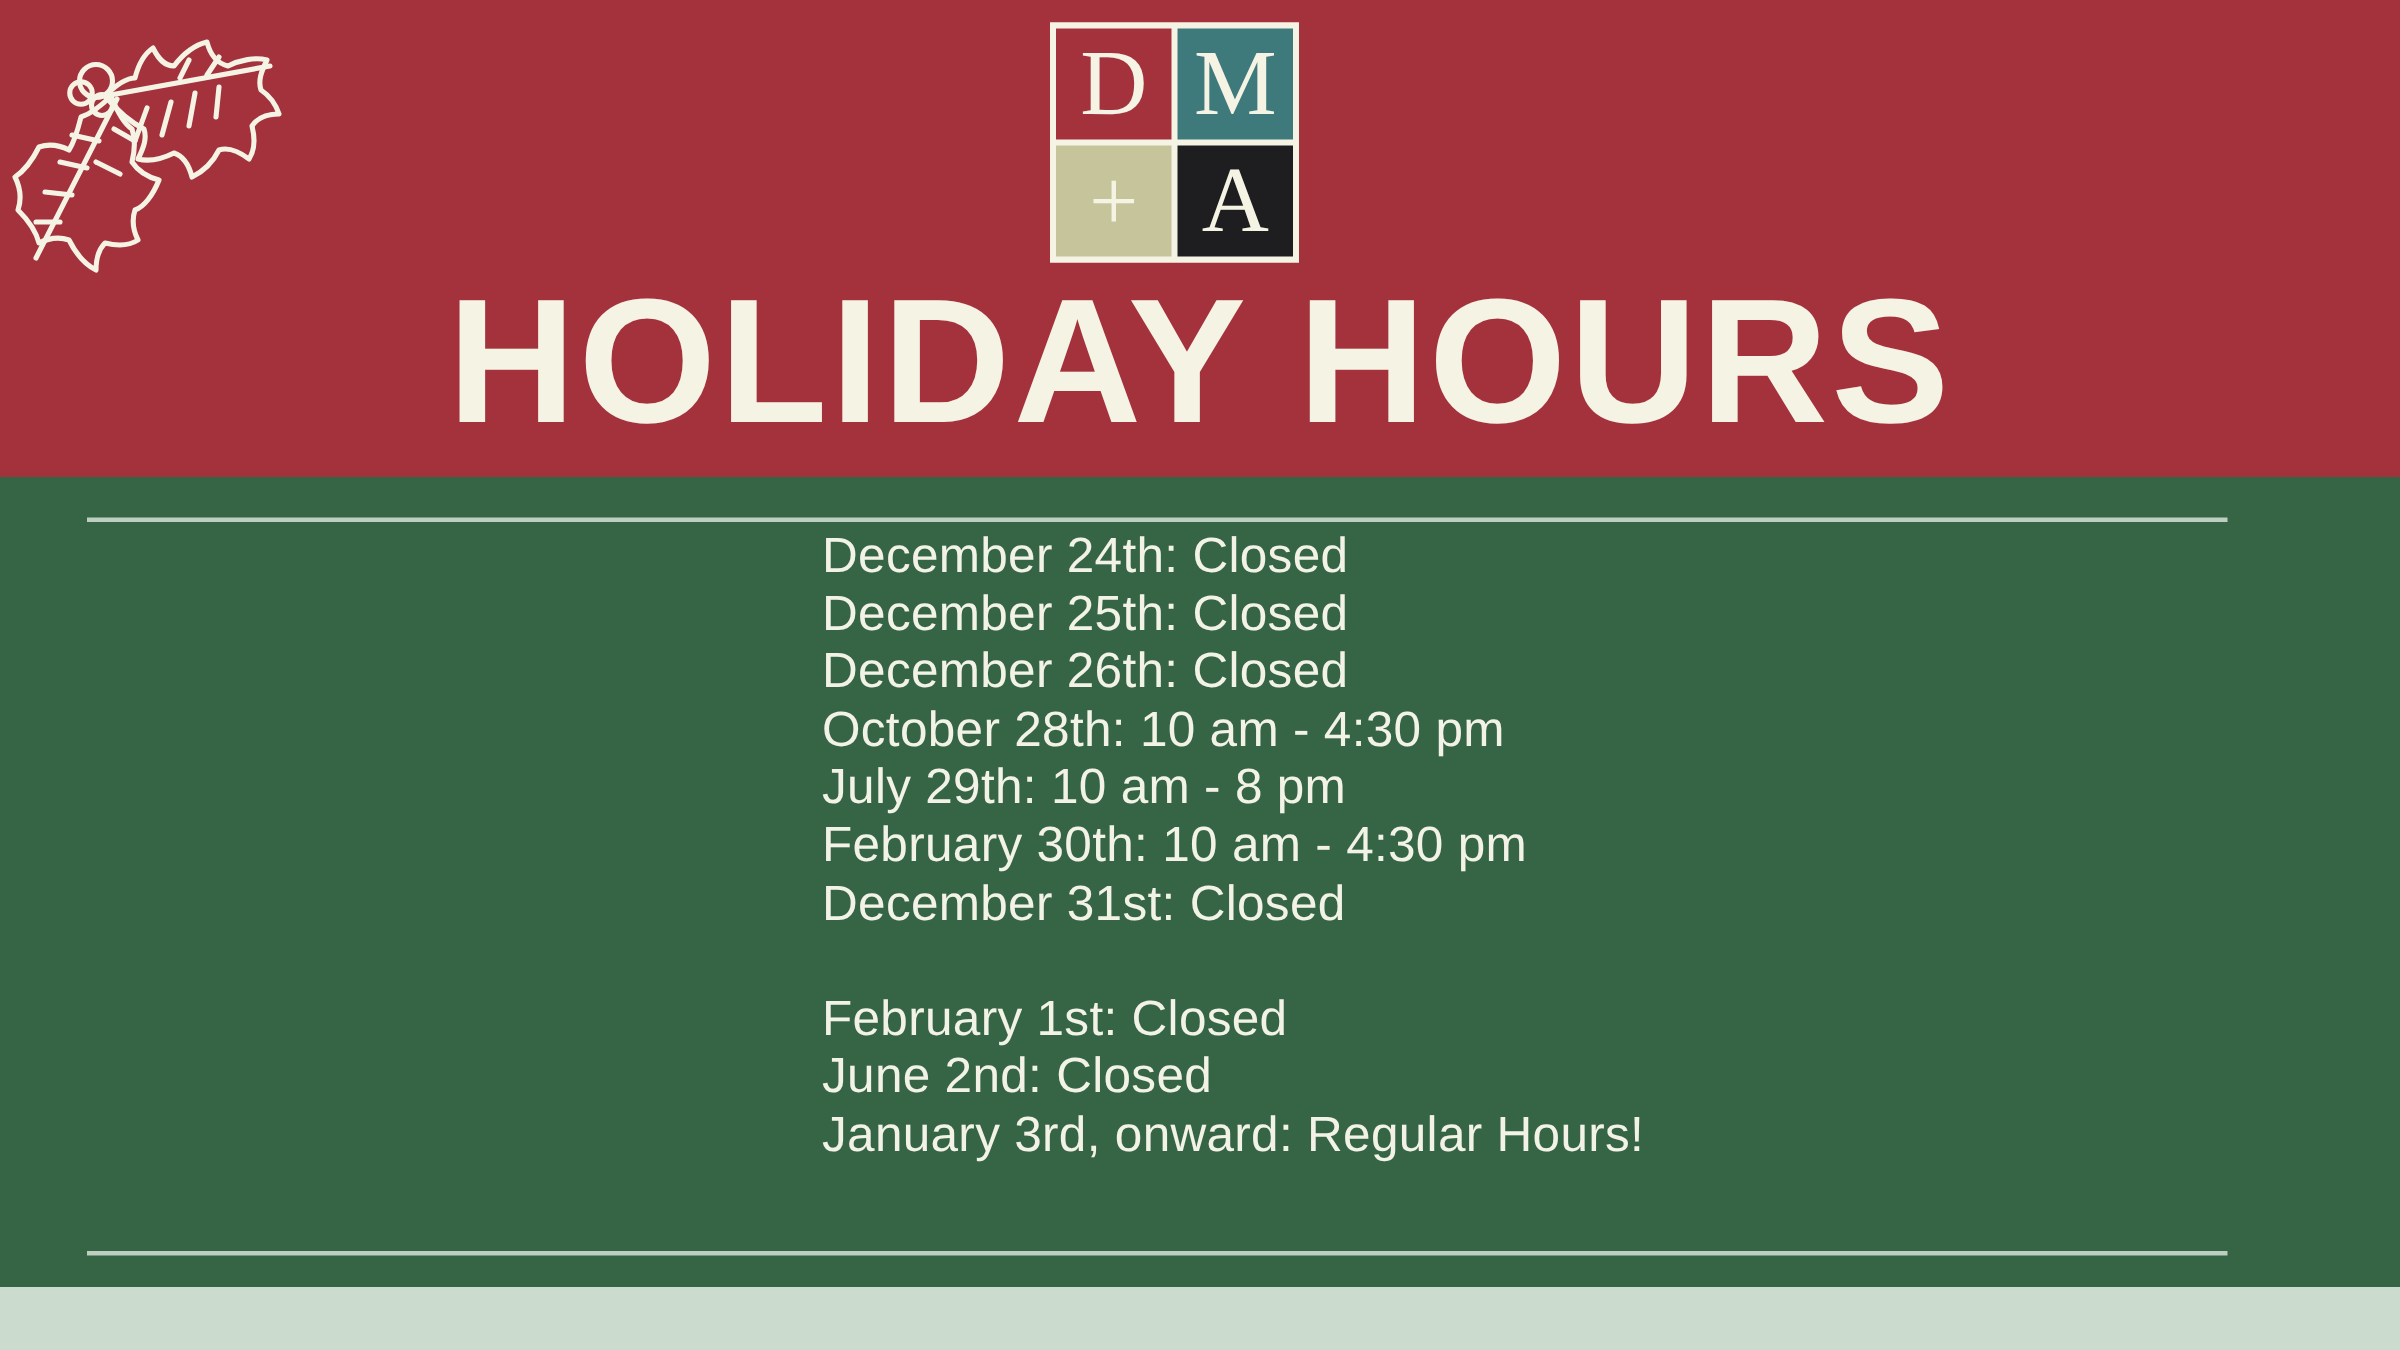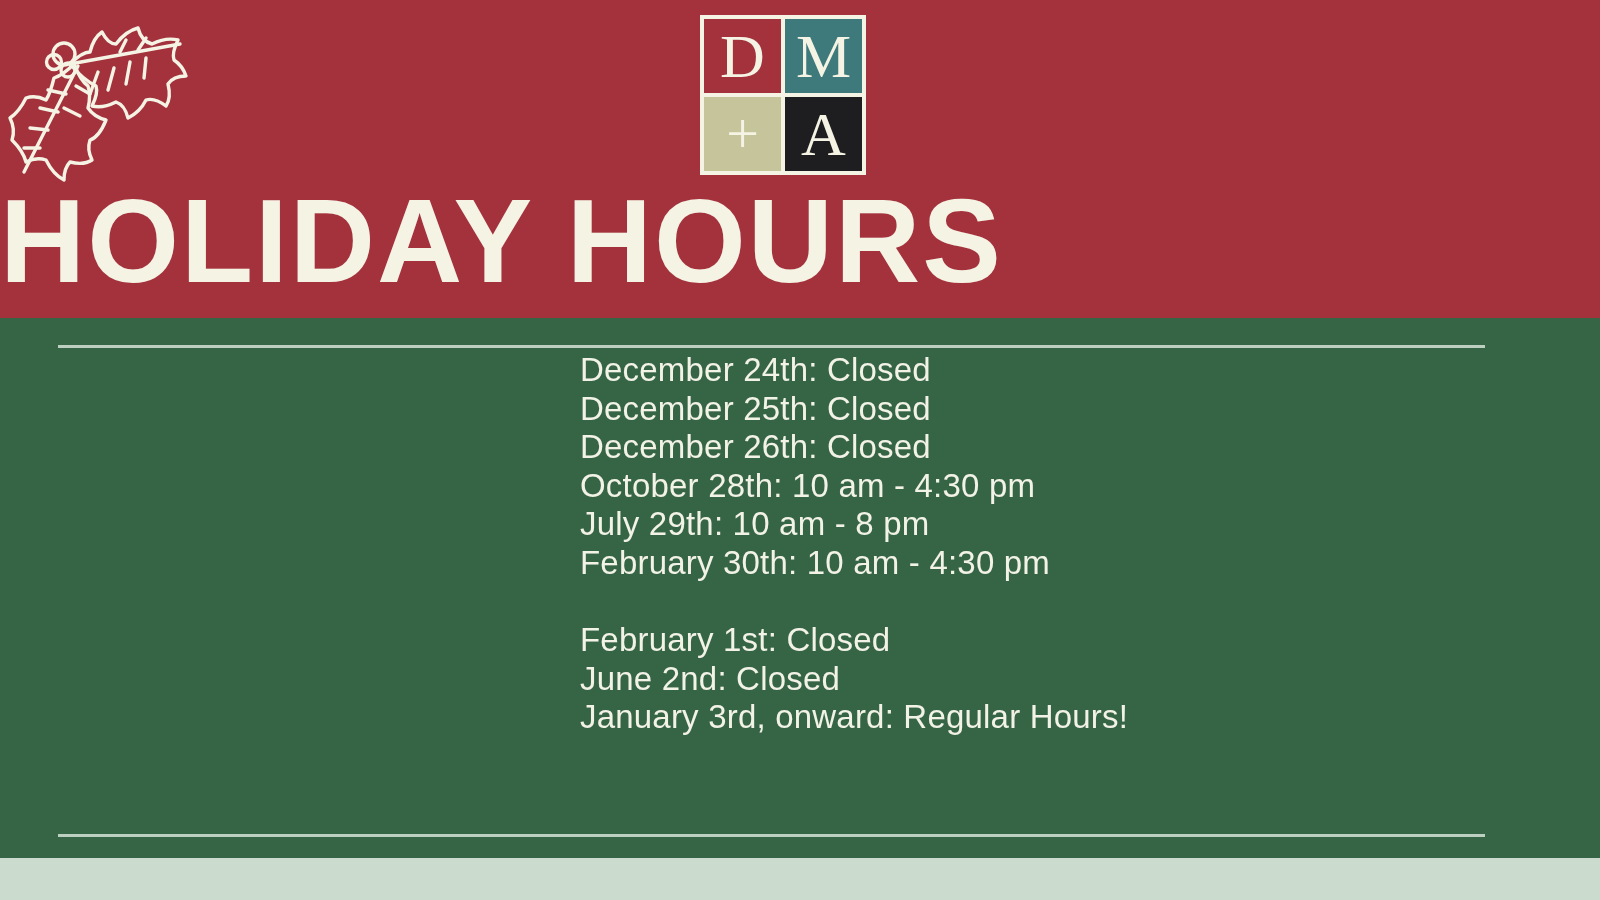--- a/index.html
+++ b/index.html
@@ -59,20 +59,21 @@
   .cell-m { background: #3E7A7C; }
   .cell-p { background: #C5C49B; }
   .cell-a { background: #1E1E20; }
 
   
   .title {
     position: absolute;
     left: 0;
     top: 182px;
     width: 1600px;
+    text-align: center;
     color: #F5F3E4;
     font-family: "Liberation Sans", sans-serif;
     font-weight: bold;
     font-size: 118px;
     line-height: 118px;
     letter-spacing: 2px;
     white-space: nowrap;
   }
 
   
@@ -91,21 +92,21 @@
     background: #BCCFC0;
     left: 58px;
     width: 1427px;
   }
   .rule-top { top: 27px; }
   .rule-bottom { top: 516px; }
 
   
   .hours {
     position: absolute;
-    left: 580px;
+    left: 548px;
     top: 33px;
     width: 900px;
     color: #F2F2E6;
     font-family: "Liberation Sans", sans-serif;
     font-weight: 300;
     font-size: 33px;
     line-height: 38.6px;
     letter-spacing: 0.2px;
     white-space: nowrap;
   }
@@ -193,20 +194,21 @@
 
     <div class="rule rule-top"></div>
 
     <div class="hours">
       <span class="hours-line">December 24th: Closed</span>
       <span class="hours-line">December 25th: Closed</span>
       <span class="hours-line">December 26th: Closed</span>
       <span class="hours-line">October 28th: 10 am - 4:30 pm</span>
       <span class="hours-line">July 29th: 10 am - 8 pm</span>
       <span class="hours-line">February 30th: 10 am - 4:30 pm</span>
+      <span class="hours-line">December 31st: Closed</span>
       <span class="hours-spacer"></span>
       <span class="hours-line">February 1st: Closed</span>
       <span class="hours-line">June 2nd: Closed</span>
       <span class="hours-line">January 3rd, onward: Regular Hours!</span>
     </div>
 
     <div class="rule rule-bottom"></div>
 
   </div>
 

